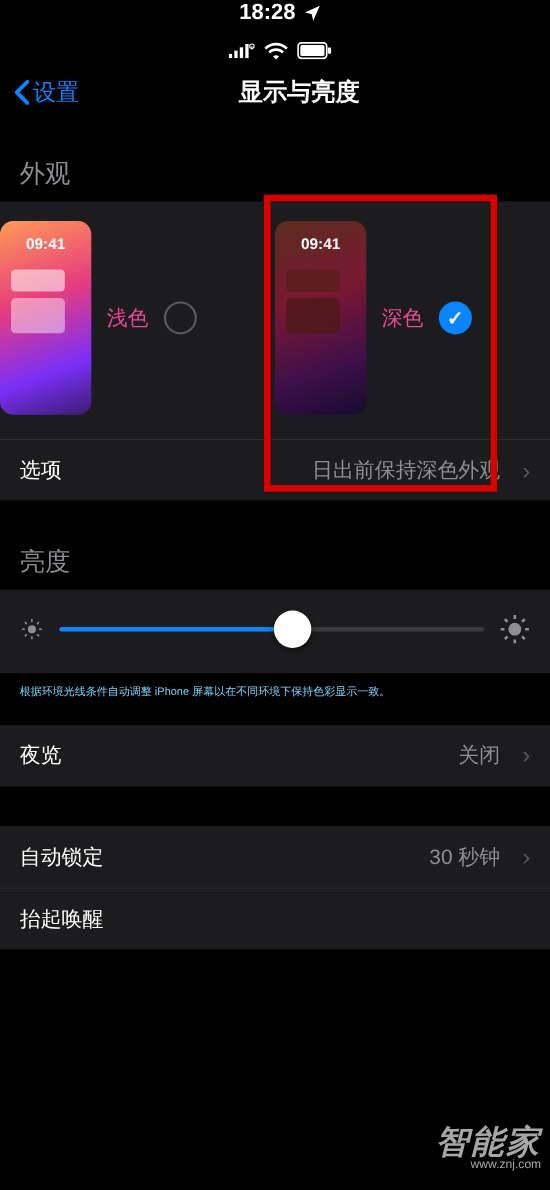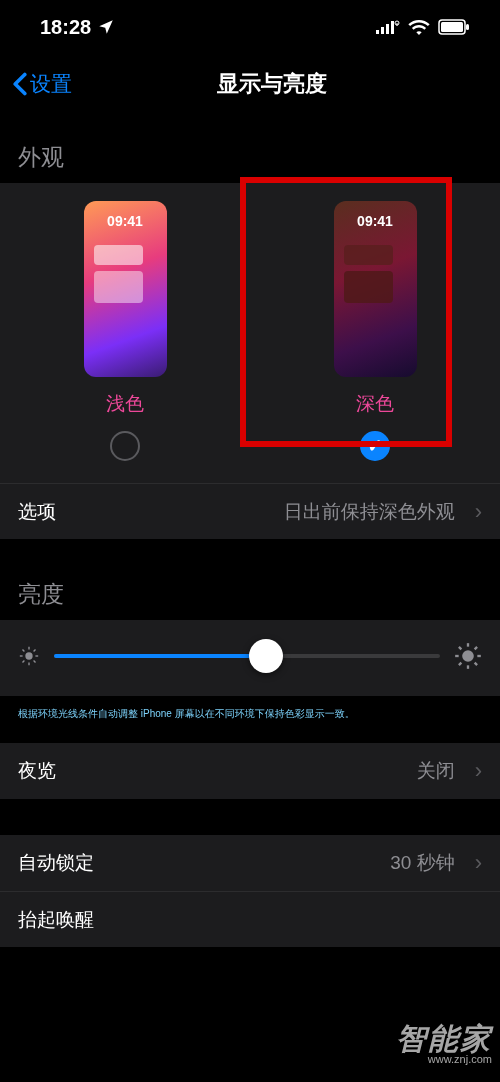--- a/index.html
+++ b/index.html
@@ -1,26 +1,26 @@
 <!DOCTYPE html>
 <html><head>
 <meta charset="utf-8">
 <style>
   * { margin: 0; padding: 0; box-sizing: border-box; -webkit-font-smoothing: antialiased; }
   html, body { width: 500px; height: 1082px; background: #000; color: #fff; font-family: -apple-system, "Helvetica Neue", Arial, sans-serif; overflow: hidden; }
-  .status-bar { height: 54px; display: flex; align-items: center; justify-content: space-between; padding: 0 30px 0 40px; font-size: 20px; font-weight: 600; }
+  .status-bar { height: 54px; display: flex; align-items: center; justify-content: space-between; padding: 0 30px 0 40px; font-size: 20px; font-weight: 600; flex-direction: column; }
   .status-left { display: flex; align-items: center; gap: 6px; }
   .status-right { display: flex; align-items: center; gap: 8px; }
   .nav { height: 60px; display: flex; align-items: center; position: relative; padding: 0 12px; }
   .back { display: flex; align-items: center; color: #0a84ff; font-size: 21px; gap: 2px; }
   .nav-title { position: absolute; left: 0; right: 0; text-align: center; font-size: 22px; font-weight: 600; pointer-events: none; padding-left: 44px; }
   .section-header { color: #8e8e93; font-size: 23px; padding: 28px 18px 10px; }
   .group { background: #1c1c1e; }
   .appearance-row { display: flex; padding: 18px 0 22px; position: relative; }
-  .appearance-opt { flex: 1; display: flex; flex-direction: column; align-items: center; gap: 14px; position: relative; }
+  .appearance-opt { flex: 1; display: flex; align-items: center; gap: 14px; position: relative; }
   .highlight-box { position: absolute; border: 6px solid #d90000; pointer-events: none; z-index: 5; }
   .phone-preview { width: 83px; height: 176px; border-radius: 12px; overflow: hidden; position: relative; }
   .phone-preview.light { background: linear-gradient(160deg,#ff9a56 0%,#e73c7e 40%,#7b2ff7 75%,#3a1c71 100%); }
   .phone-preview.dark  { background: linear-gradient(160deg,#5a2e1f 0%,#7a1733 40%,#3d0f4a 75%,#160b2e 100%); }
   .phone-time { position: absolute; top: 12px; left: 0; right: 0; text-align: center; font-size: 14px; font-weight: 600; color: #fff; }
   .widget { position: absolute; left: 10px; right: 24px; height: 20px; border-radius: 4px; }
   .phone-preview.light .widget1 { top: 44px; background: rgba(255,255,255,.55); }
   .phone-preview.light .widget2 { top: 70px; background: rgba(255,255,255,.45); height: 32px; }
   .phone-preview.dark  .widget1 { top: 44px; background: rgba(90,30,30,.85); }
   .phone-preview.dark  .widget2 { top: 70px; background: rgba(80,25,25,.85); height: 32px; }

